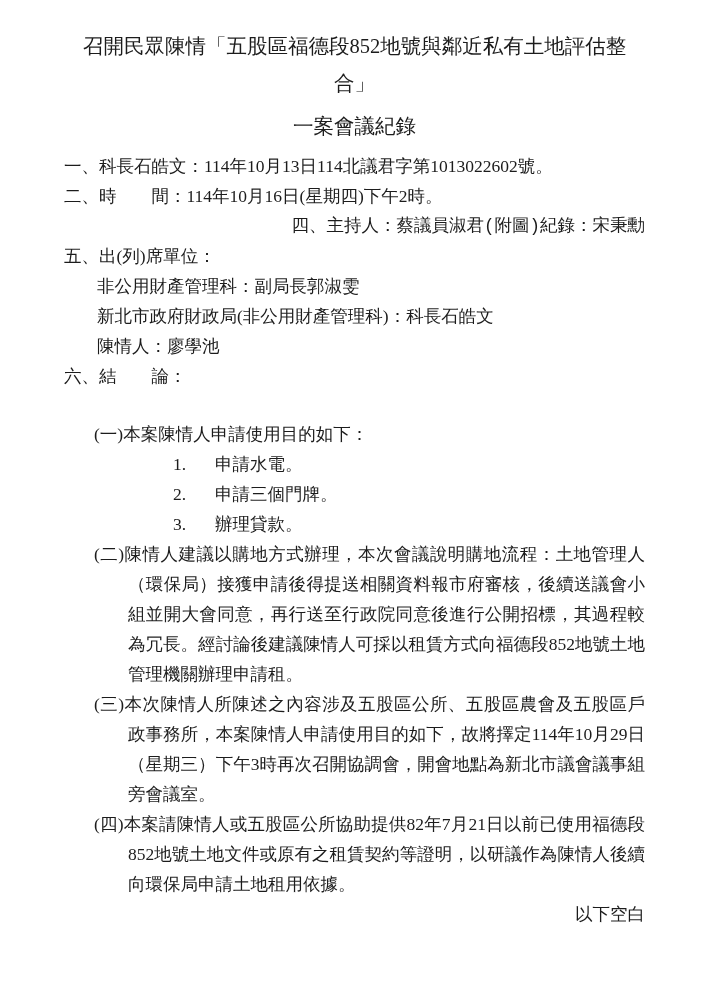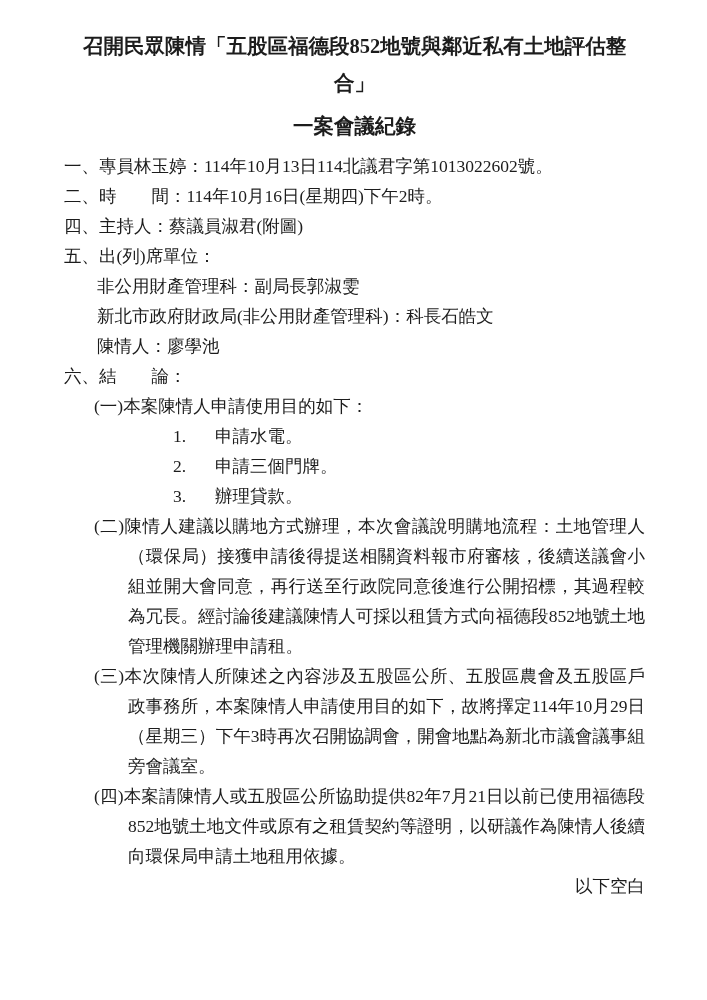--- a/index.html
+++ b/index.html
@@ -17,35 +17,37 @@
     font-family: "Liberation Serif", "DejaVu Serif", serif;
     font-size: 17.5px;
     line-height: 30px;
     padding: 28px 62px 0 64px;
     overflow: hidden;
   }
   .doc-title {
     text-align: center;
     font-size: 20.5px;
     line-height: 37px;
-    font-weight: 700;
+    font-weight: 400;
     margin-bottom: 6px;
   }
   .item {
     text-align: left;
   }
   .host-row {
     display: flex;
-    justify-content: space-between;
+    justify-content: flex-end;
+    font-family: Liberation Mono, monospace;
   }
   .attendee-list {
     padding-left: 33px;
   }
   .conclusion-block {
     padding-left: 30px;
+    margin-top: 28px;
   }
   .c-para {
     padding-left: 34px;
     text-indent: -34px;
     text-align: justify;
     text-justify: inter-ideograph;
   }
   .sub-item {
     padding-left: 79px;
   }
@@ -59,27 +61,28 @@
   }
 </style>
 </head>
 <body>
 
 <div class="page">
 
   <div class="doc-title">召開民眾陳情「五股區福德段852地號與鄰近私有土地評估整合」</div>
   <div class="doc-title">一案會議紀錄</div>
 
-  <div class="item">一、專員林玉婷：114年10月13日114北議君字第1013022602號。</div>
+  <div class="item">一、科長石皓文：114年10月13日114北議君字第1013022602號。</div>
 
   <div class="item">二、時　　間：114年10月16日(星期四)下午2時。</div>
 
 
   <div class="item host-row">
     <span>四、主持人：蔡議員淑君(附圖)</span>
+    <span>紀錄：宋秉勳</span>
   </div>
 
   <div class="item">五、出(列)席單位：</div>
 
   <div class="attendee-list">
     <div class="item">非公用財產管理科：副局長郭淑雯</div>
     <div class="item">新北市政府財政局(非公用財產管理科)：科長石皓文</div>
     <div class="item">陳情人：廖學池</div>
   </div>
 

